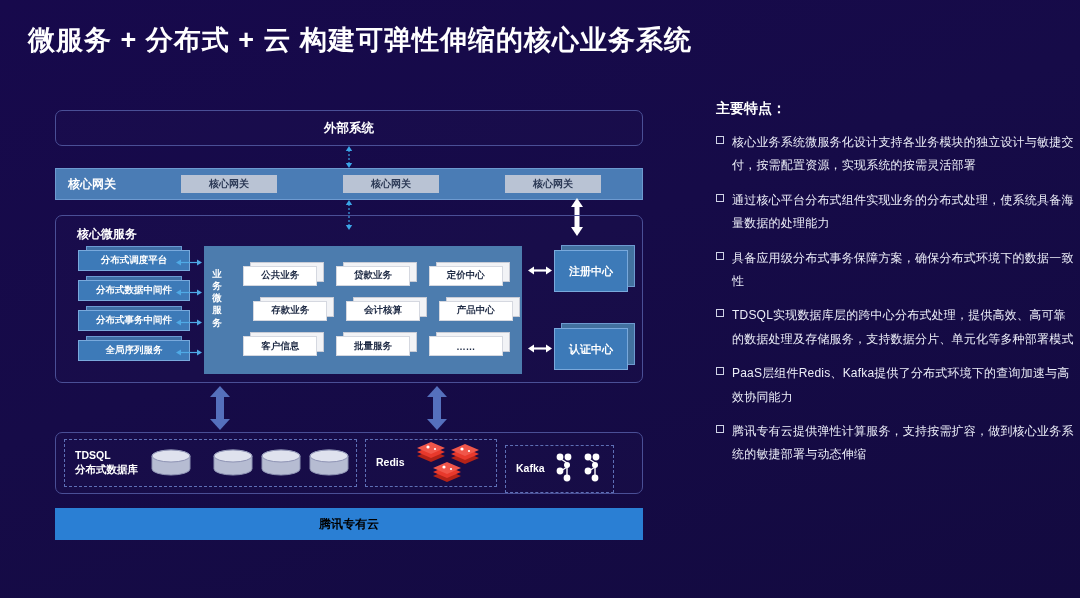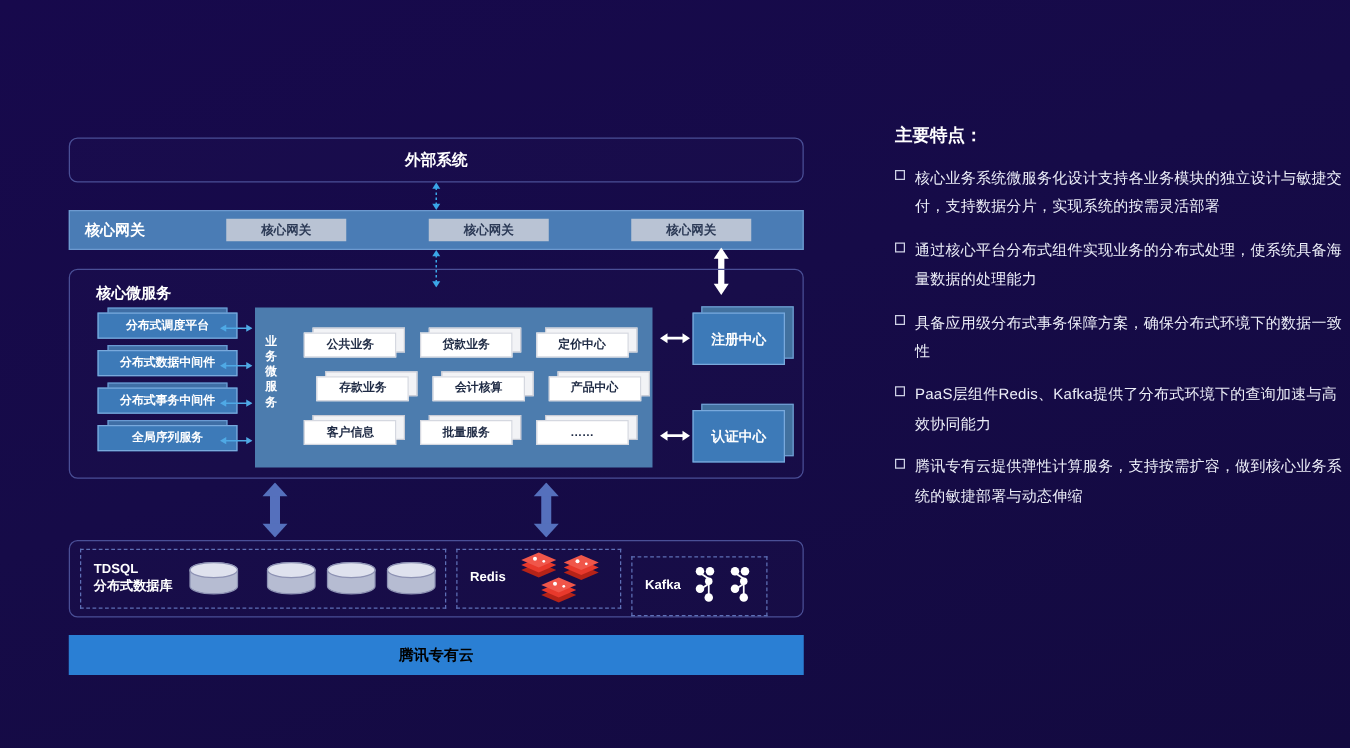--- a/index.html
+++ b/index.html
@@ -178,20 +178,21 @@
   }
   .feat-text {
     color:#eceef8; font-size:12px; line-height: 1.95; letter-spacing: .2px;
   }
 </style>
 </head>
 <body>
 
 <div id="slide">
 
+  <div class="title">微服务 + 分布式 + 云 构建可弹性伸缩的核心业务系统</div>
 
   <div id="diagram">
 
     <div class="ext-sys panel-border">
       <span>外部系统</span>
     </div>
 
     <svg class="v-arrow" style="left:287px; top:36px;" width="14" height="22" viewBox="0 0 14 22">
       <line x1="7" y1="4" x2="7" y2="18" stroke="#3aa6e8" stroke-width="1.2" stroke-dasharray="2,2"></line>
       <path d="M7 0 L10.2 5 L3.8 5 Z" fill="#3aa6e8"></path>
@@ -426,32 +427,36 @@
     <div class="cloud-bar">
       <span>腾讯专有云</span>
     </div>
   </div>
 
   <div id="features">
     <div class="feat-title">主要特点：</div>
 
     <div class="feat-item">
       <div class="feat-bullet"></div>
-      <div class="feat-text">核心业务系统微服务化设计支持各业务模块的独立设计与敏捷交付，支持数据分片，实现系统的按需灵活部署</div>
+      <div class="feat-text">核心业务系统微服务化设计支持各业务模块的独立设计与敏捷交付，按需配置资源，实现系统的按需灵活部署</div>
     </div>
     <div class="feat-item">
       <div class="feat-bullet"></div>
       <div class="feat-text">通过核心平台分布式组件实现业务的分布式处理，使系统具备海量数据的处理能力</div>
     </div>
     <div class="feat-item">
       <div class="feat-bullet"></div>
       <div class="feat-text">具备应用级分布式事务保障方案，确保分布式环境下的数据一致性</div>
     </div>
     <div class="feat-item">
       <div class="feat-bullet"></div>
+      <div class="feat-text">TDSQL实现数据库层的跨中心分布式处理，提供高效、高可靠的数据处理及存储服务，支持数据分片、单元化等多种部署模式</div>
+    </div>
+    <div class="feat-item">
+      <div class="feat-bullet"></div>
       <div class="feat-text">PaaS层组件Redis、Kafka提供了分布式环境下的查询加速与高效协同能力</div>
     </div>
     <div class="feat-item">
       <div class="feat-bullet"></div>
       <div class="feat-text">腾讯专有云提供弹性计算服务，支持按需扩容，做到核心业务系统的敏捷部署与动态伸缩</div>
     </div>
   </div>
 
 </div>
 

